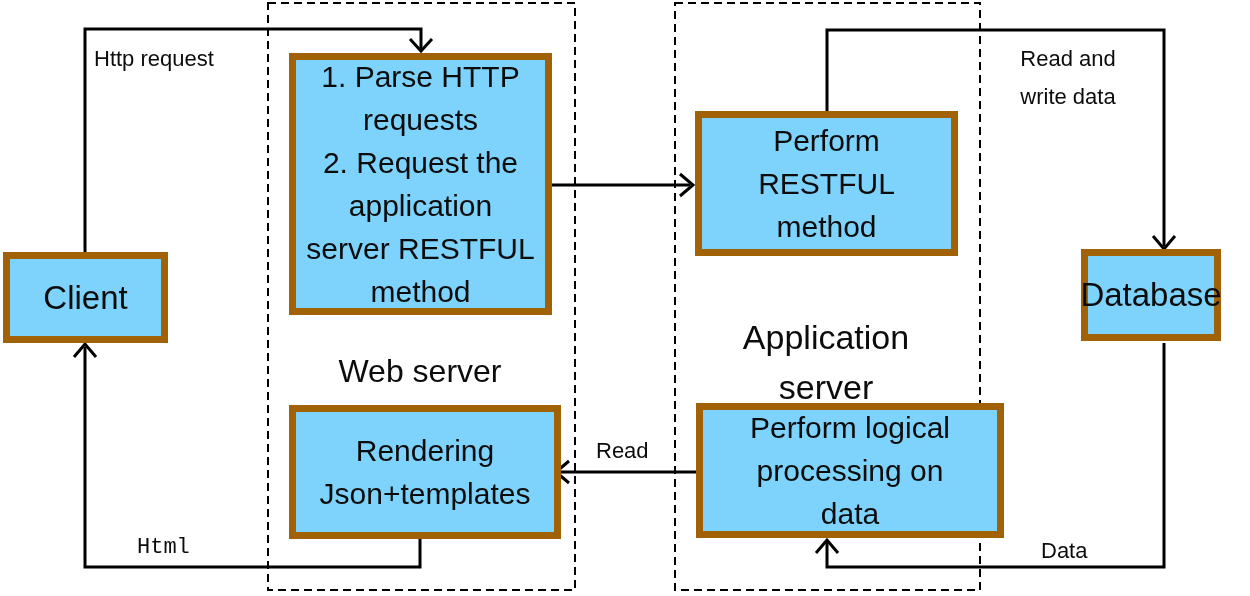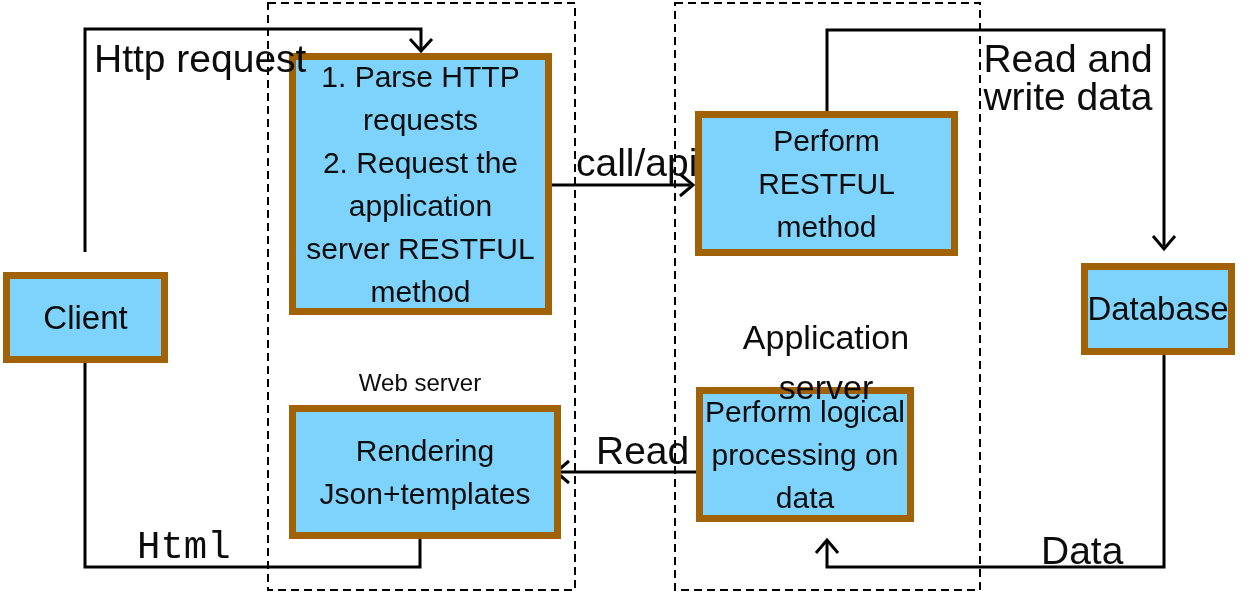--- a/index.html
+++ b/index.html
@@ -52,40 +52,40 @@
   .node.multi {
     font-size: 30px;
     line-height: 43px;
   }
   .node.single {
     font-size: 33px;
   }
   .flabel {
     position: absolute;
     white-space: pre-line;
-    font-size: 39px;
+    font-size: 22px;
     line-height: 34px;
   }
   .flabel.centered {
     transform: translateX(-50%);
     text-align: center;
   }
-  #client-node     { left: 3px;    top: 252px; width: 165px; height: 91px; margin-top: 20px; }
-  #database-node   { left: 1081px; top: 263px; width: 154px; height: 92px; }
+  #client-node     { left: 3px;    top: 252px; width: 165px; height: 91px; }
+  #database-node   { left: 1081px; top: 249px; width: 140px; height: 92px; }
   #parse-node      { left: 289px;  top: 53px;  width: 263px; height: 262px; }
   #render-node     { left: 289px;  top: 405px; width: 272px; height: 134px; }
   #execute-node    { left: 695px;  top: 111px; width: 263px; height: 145px; }
-  #process-node    { left: 696px;  top: 387px; width: 218px; height: 135px; }
+  #process-node    { left: 696px;  top: 403px; width: 308px; height: 135px; }
   #http-request-label { left: 94px;   top: 42px; }
   #call-api-label     { left: 576px;  top: 146px; }
   #read-write-label   { left: 1068px; top: 40px;  line-height: 38px; }
   #json-label         { left: 596px;  top: 434px; }
   #html-label         { left: 137px;  top: 531px; font-family: Liberation Mono, monospace; }
   #data-label         { left: 1041px; top: 534px; }
-  #web-server-label   { left: 420px;  top: 366px; font-size: 24px; }
+  #web-server-label   { left: 420px;  top: 354px; font-size: 32px; }
   #app-server-label   { left: 826px;  top: 312px; font-size: 34px; line-height: 50px; }
 </style>
 </head>
 <body>
 
 <div class="stage">
 
   <svg class="wires" width="1250" height="596" viewBox="0 0 1250 596">
 
     <rect class="dashed" x="268" y="3" width="307" height="587"></rect>
@@ -139,21 +139,20 @@
 method</div>
 
   <div class="node multi" id="process-node">Perform logical
 processing on
 data</div>
 
   <div class="node single" id="database-node">Database</div>
 
   <div class="flabel" id="http-request-label">Http request</div>
 
-  <div class="flabel" id="call-api-label">call/api</div>
 
   <div class="flabel centered" id="read-write-label">Read and
 write data</div>
 
   <div class="flabel centered" id="web-server-label">Web server</div>
 
   <div class="flabel centered" id="app-server-label">Application
 server</div>
 
   <div class="flabel" id="json-label">Read</div>

